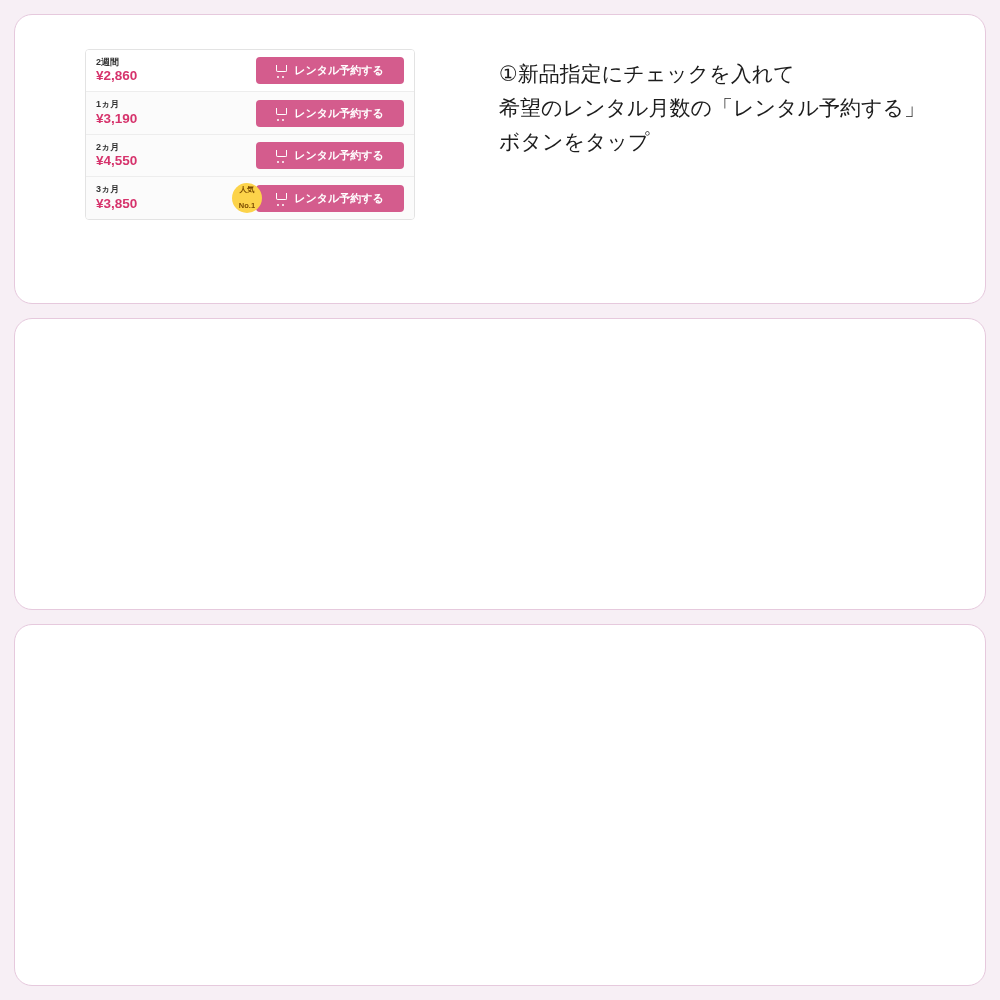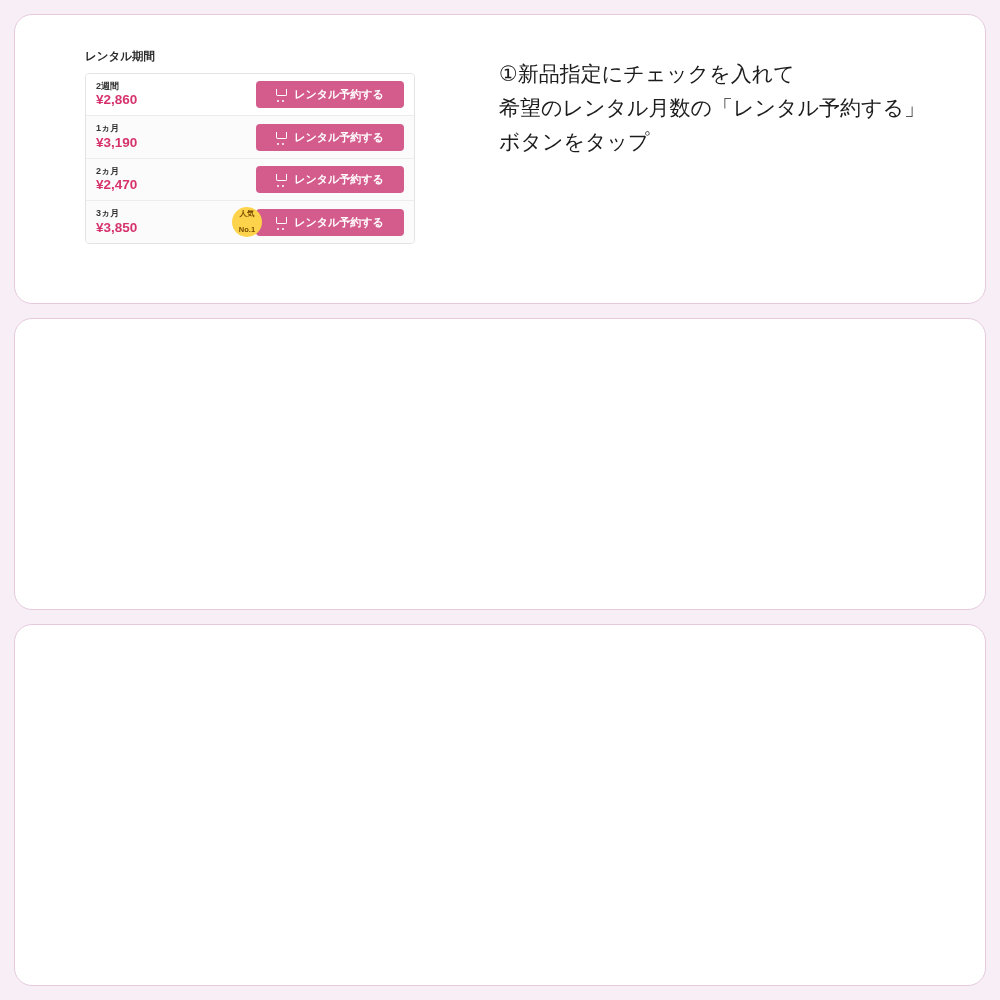--- a/index.html
+++ b/index.html
@@ -85,21 +85,20 @@
   }
 </style>
 </head>
 <body>
 
 <div class="page">
 
   <div class="card card1">
 
     <div class="shot s1">
-      <div class="ttl">レンタル期間</div>
 
 
       <div class="planbox">
 
         <div class="planrow">
           <div>
             <div class="pterm">2週間</div>
             <div class="pprice">¥2,860</div>
           </div>
           <div class="rbtn">
@@ -115,21 +114,21 @@
           </div>
           <div class="rbtn">
             <span class="cartico"></span>
             <span>レンタル予約する</span>
           </div>
         </div>
 
         <div class="planrow alt">
           <div>
             <div class="pterm">2ヵ月</div>
-            <div class="pprice">¥2,470</div>
+            <div class="pprice">¥4,550</div>
           </div>
           <div class="rbtn">
             <span class="cartico"></span>
             <span>レンタル予約する</span>
           </div>
         </div>
 
         <div class="planrow alt">
           <div>
             <div class="pterm">3ヵ月</div>

